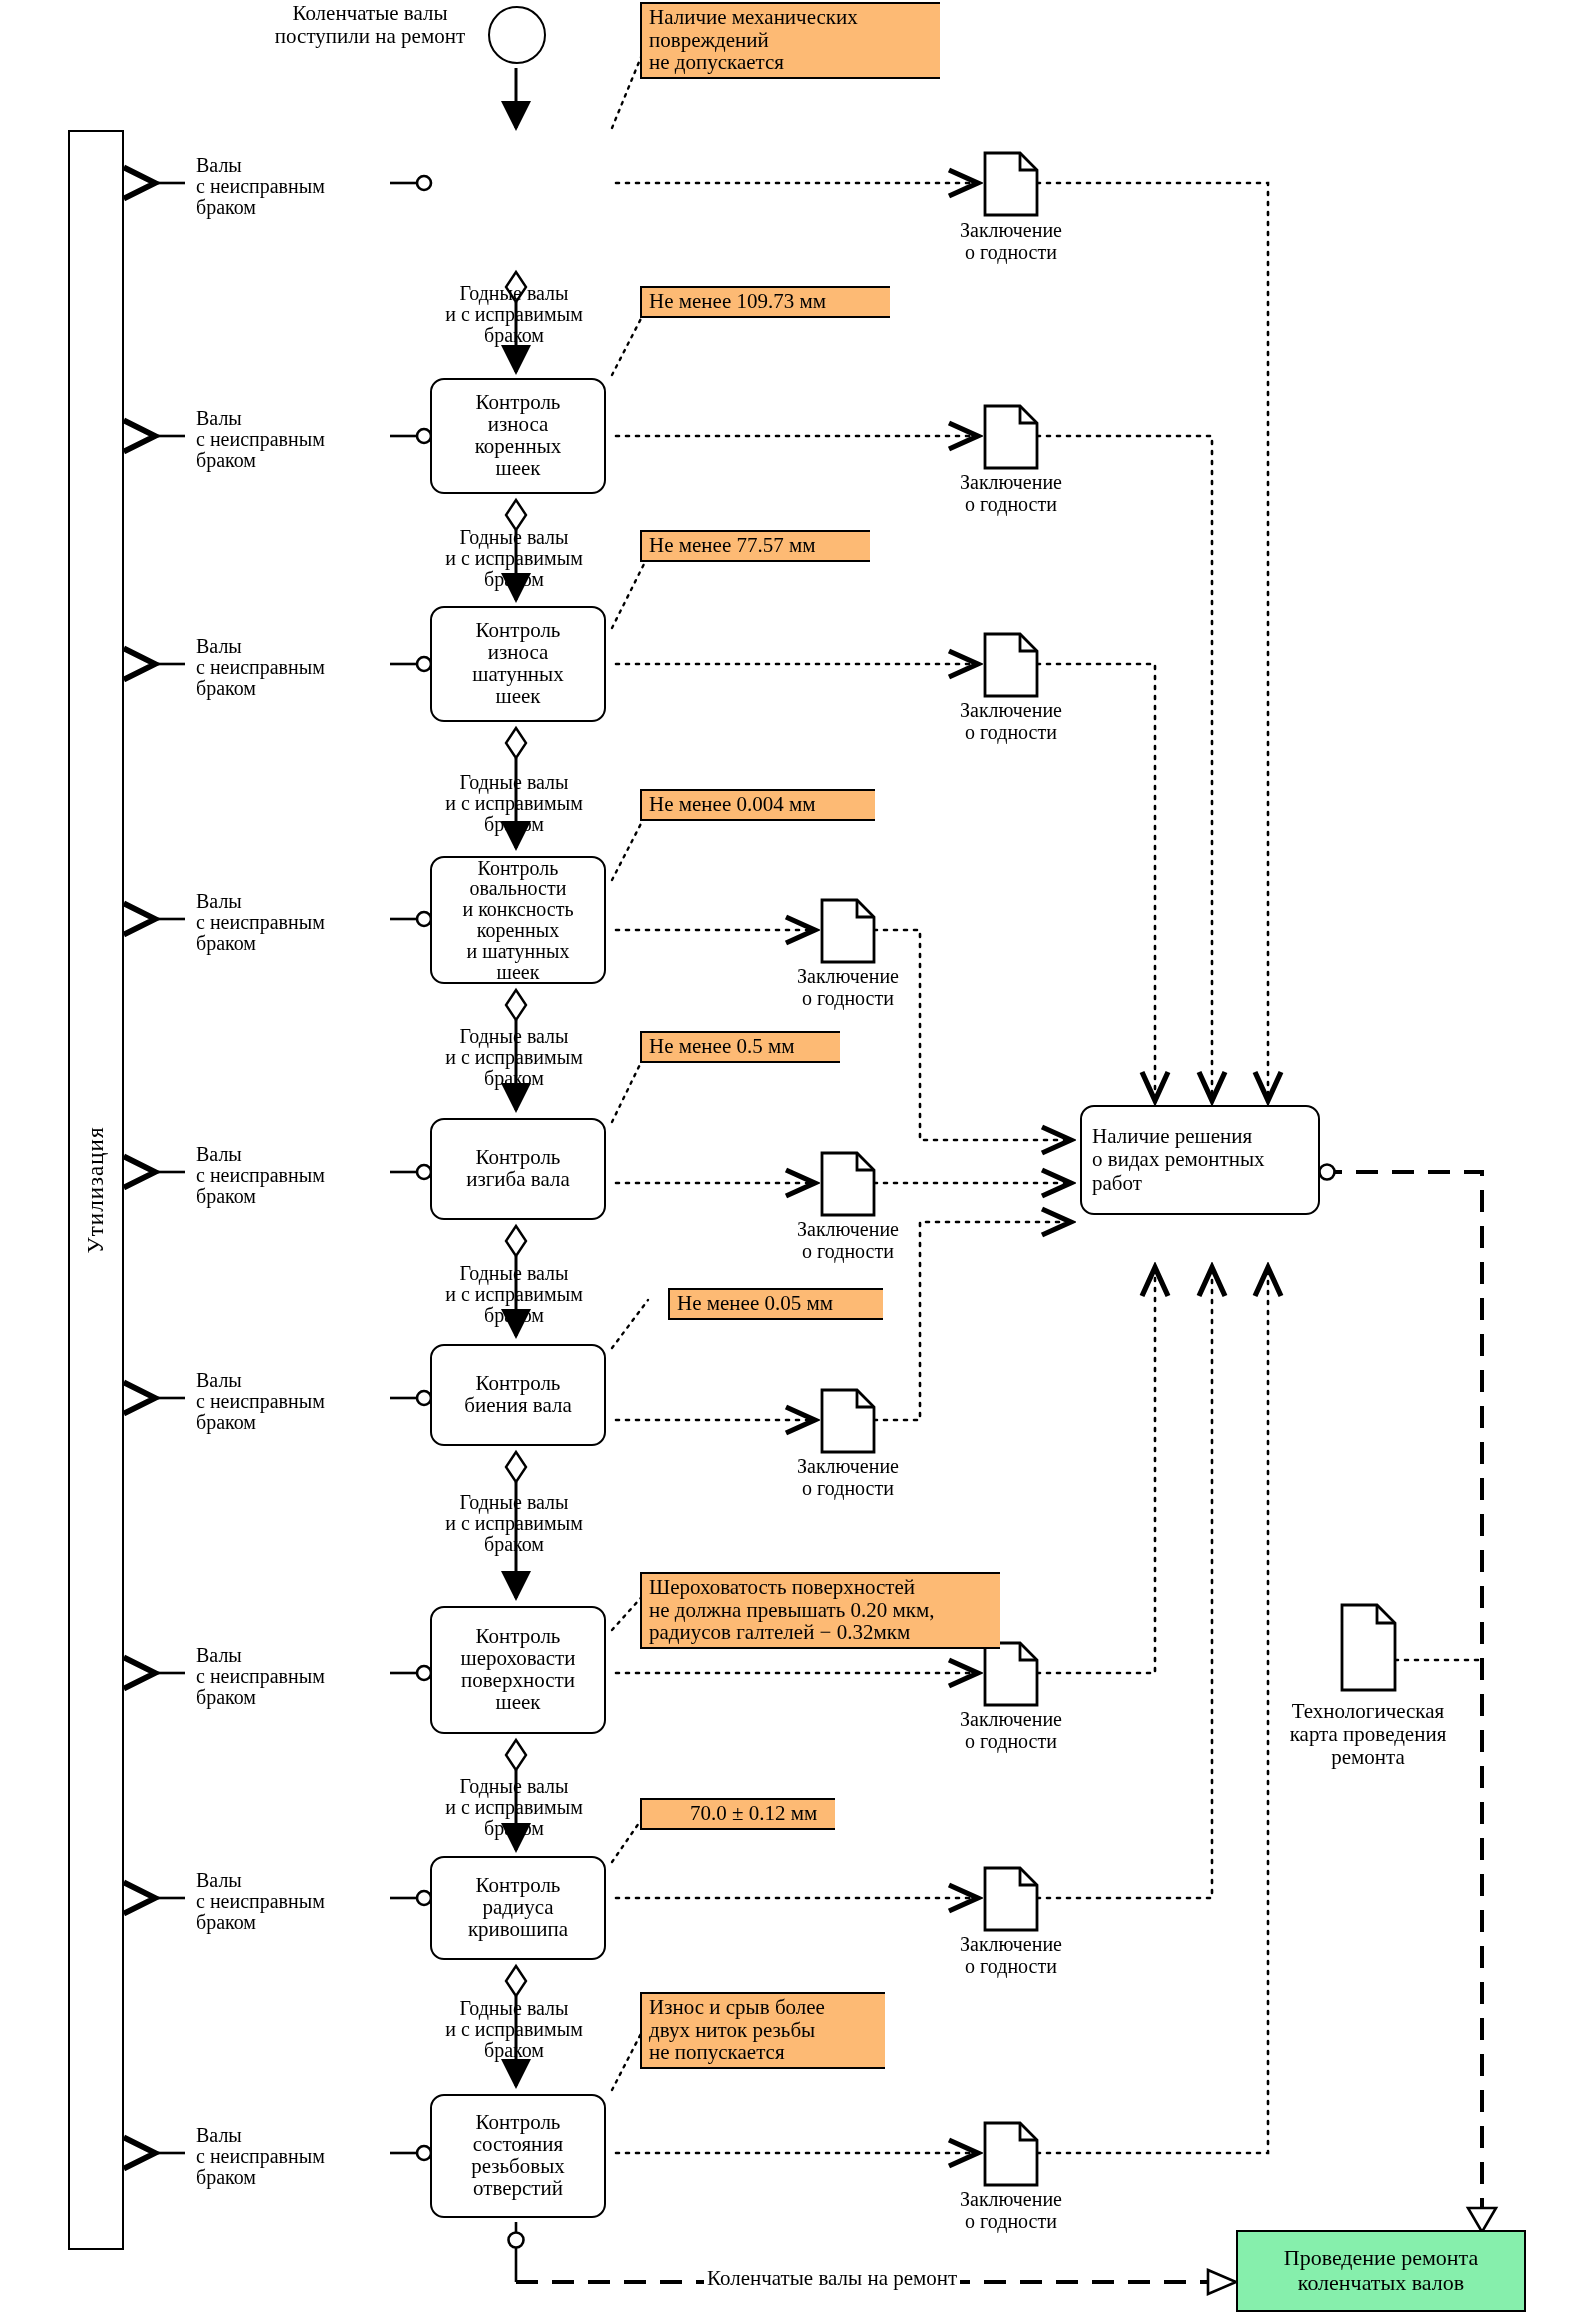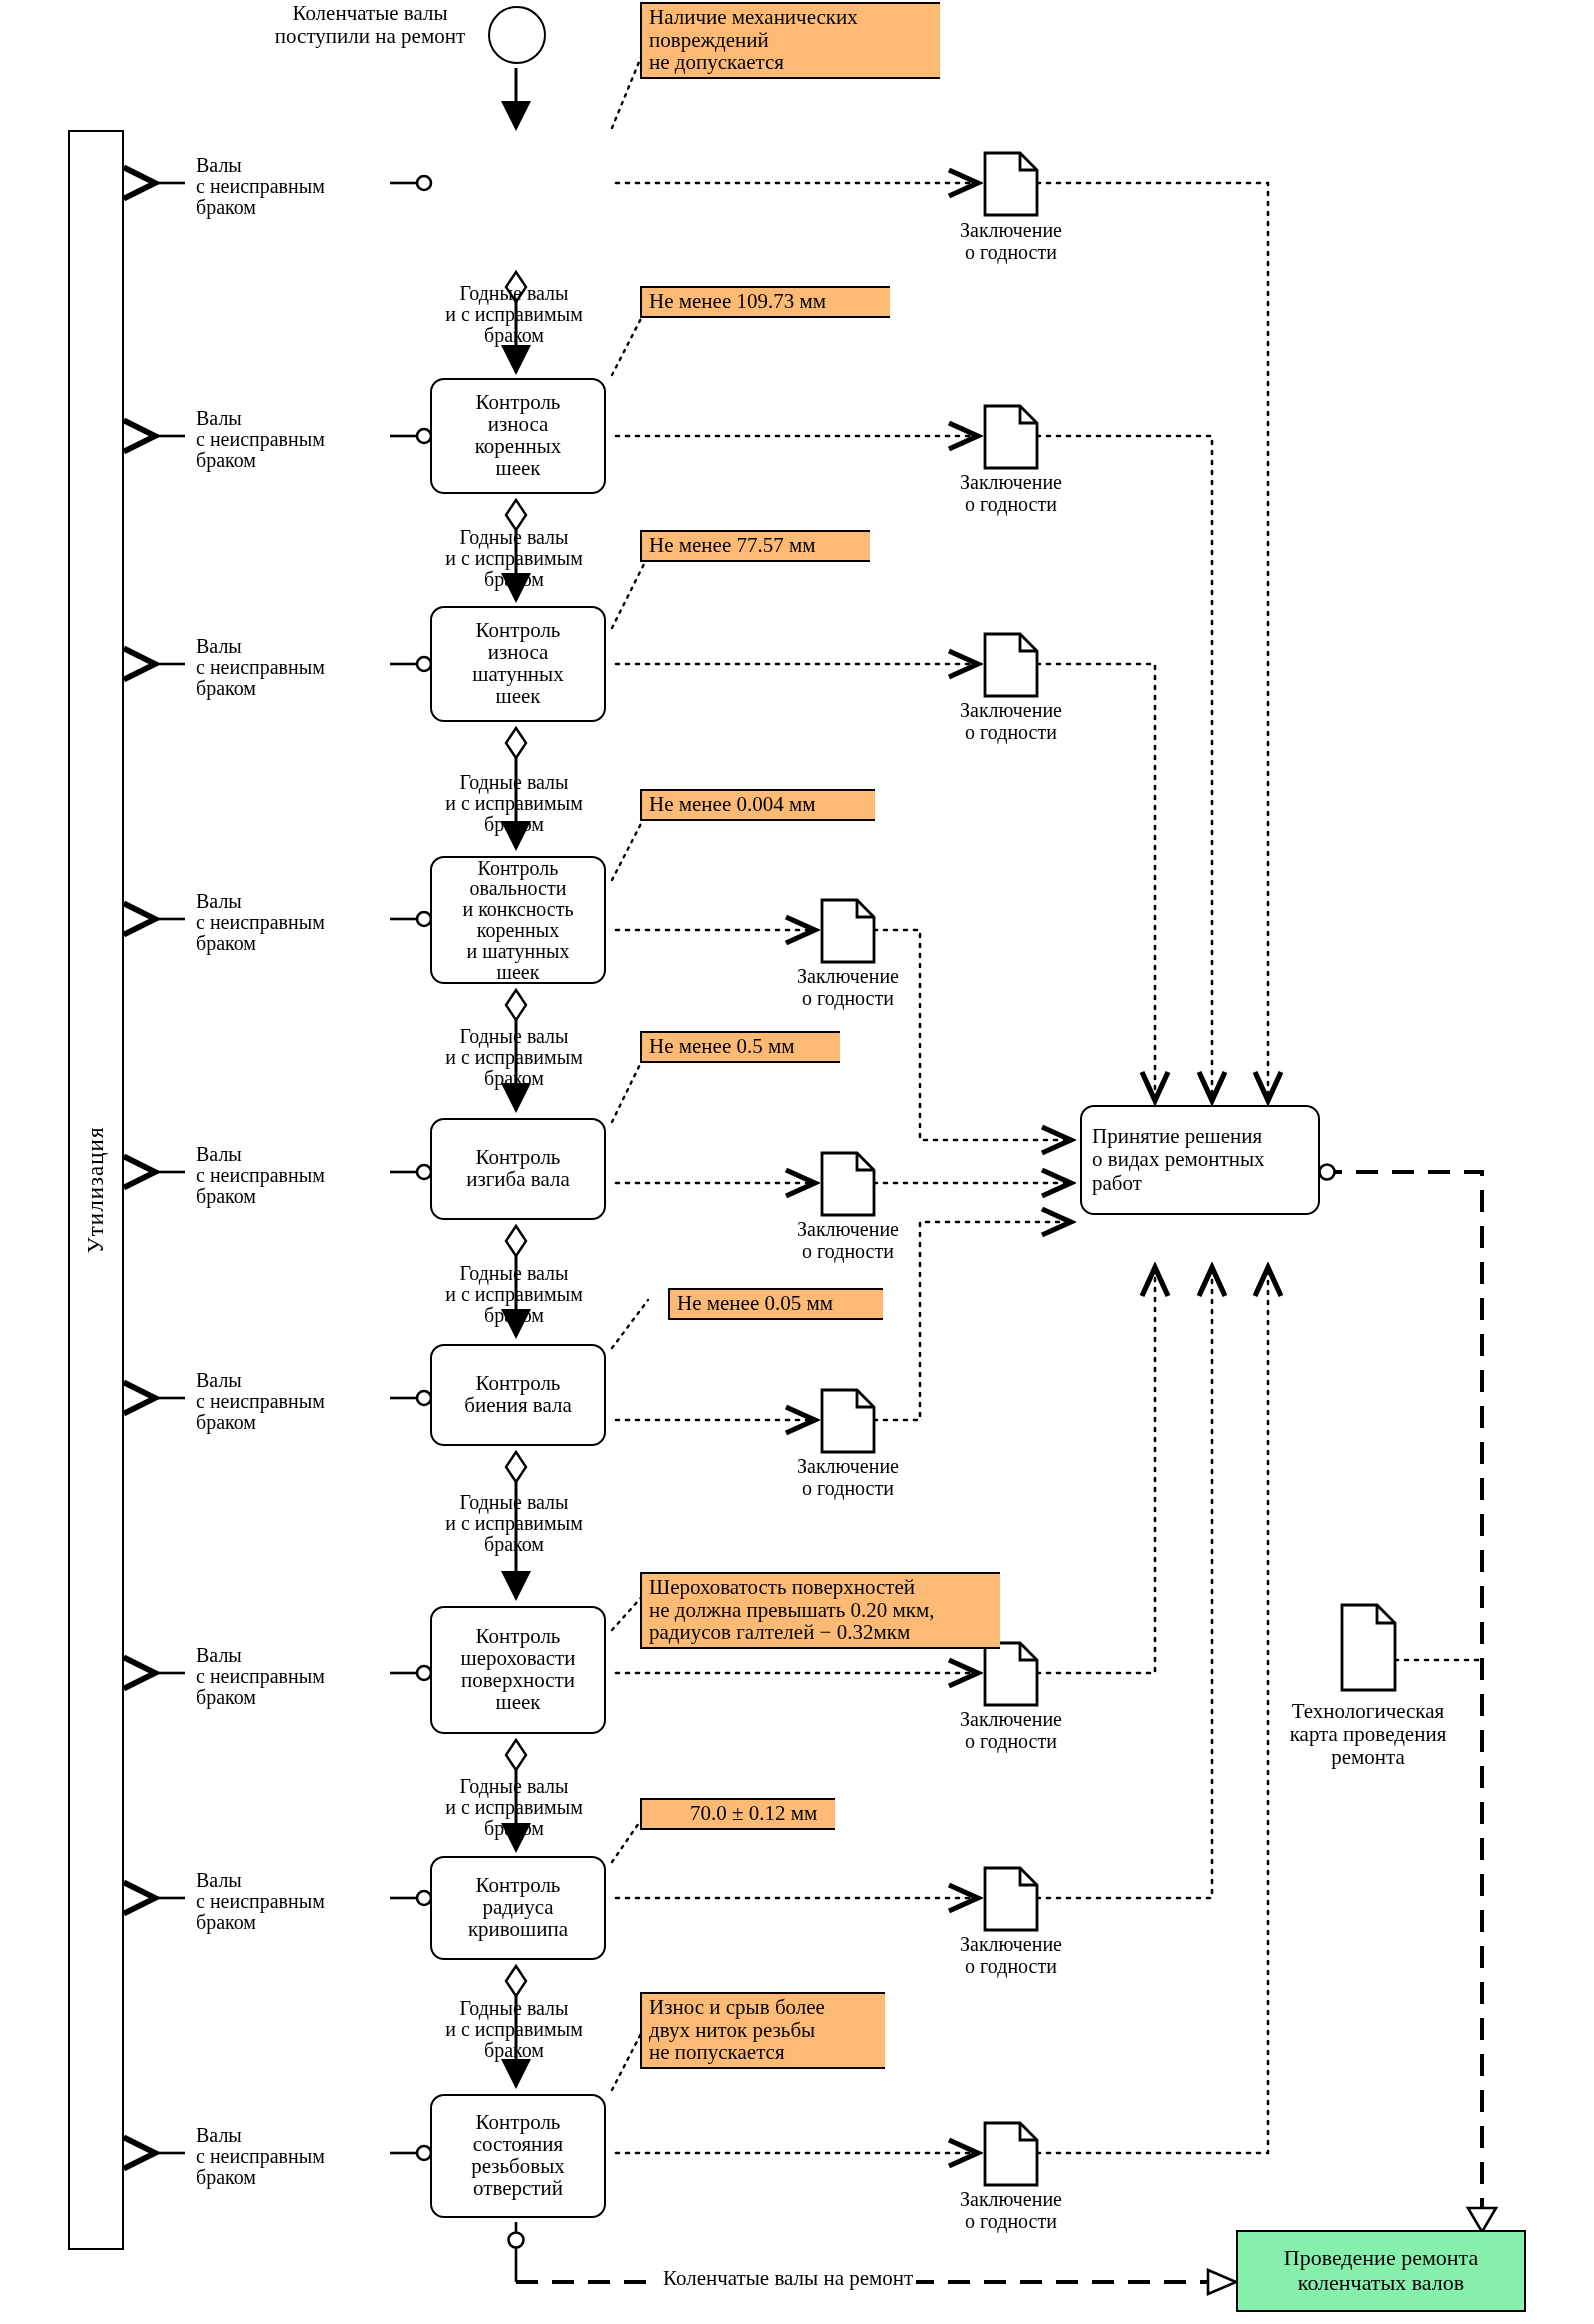--- a/index.html
+++ b/index.html
@@ -118,20 +118,21 @@
     text-align:center;
     white-space:pre-line;
   }
 
   #bottom-flow-label {
     position:absolute;
     font-size:21px;
     background:#fff;
     padding:0 3px;
     white-space:nowrap;
+    margin-left:44px;
   }
 
   #tech-card-label {
     position:absolute;
     font-size:21px; line-height:1.1;
     text-align:center; white-space:pre-line;
   }
 </style>
 </head>
 <body>
@@ -456,21 +457,21 @@
   <div class="doclabel" style="left:758px; top:1456px; width:180px;">Заключение
 о годности</div>
   <div class="doclabel" style="left:921px; top:1709px; width:180px;">Заключение
 о годности</div>
   <div class="doclabel" style="left:921px; top:1934px; width:180px;">Заключение
 о годности</div>
   <div class="doclabel" style="left:921px; top:2189px; width:180px;">Заключение
 о годности</div>
 
   <div id="decision-box" style="left:1080px; top:1105px; width:240px; height:110px;">
-    <span>Принятие решения
+    <span>Наличие решения
 о видах ремонтных
 работ</span>
   </div>
 
   <div id="tech-card-label" style="left:1252px; top:1700px; width:232px;">Технологическая
 карта проведения
 ремонта</div>
 
   <div id="bottom-flow-label" style="left:660px; top:2266px;">Коленчатые валы на ремонт</div>
 

